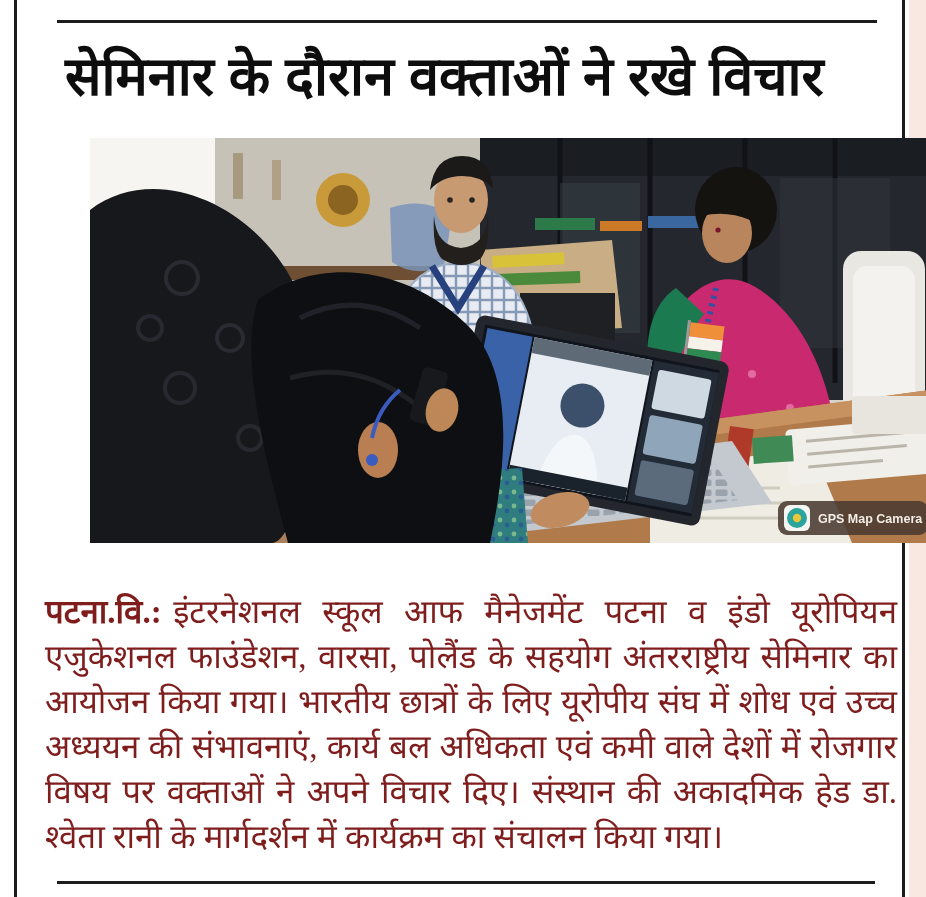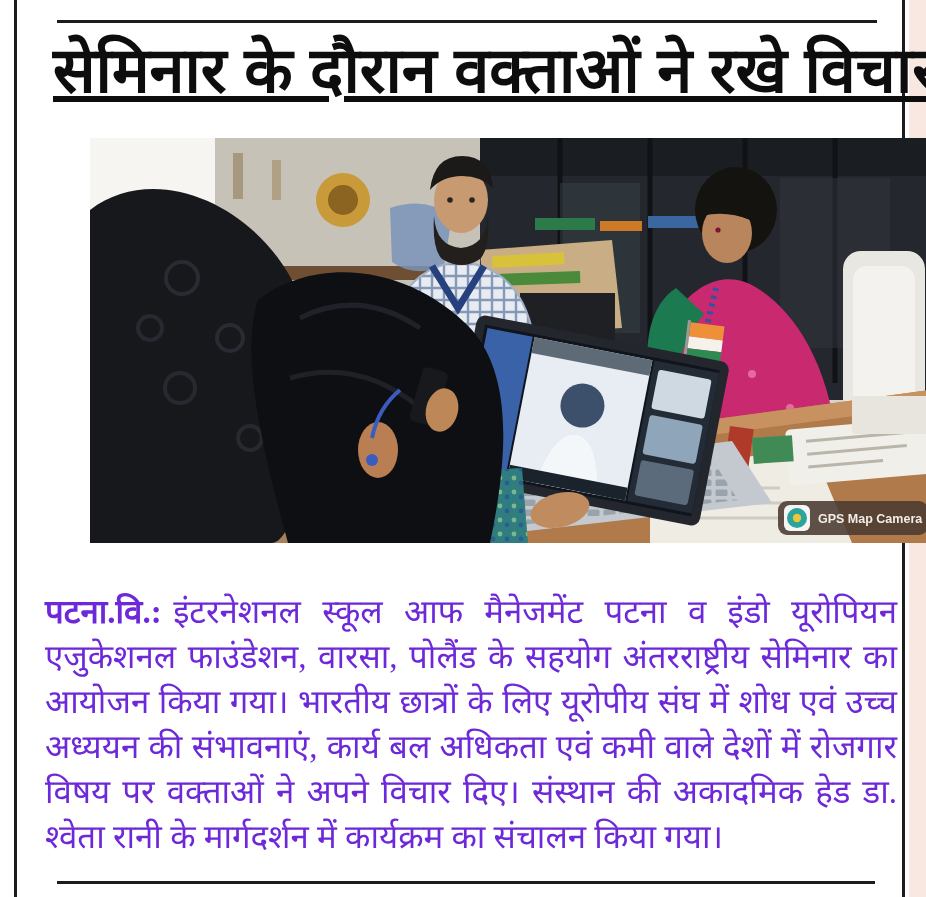--- a/index.html
+++ b/index.html
@@ -8,39 +8,38 @@
     background:#ffffff;font-family:"Liberation Serif", serif;color:#1a1a1a;
   }
   .v-rule{position:absolute;top:0;bottom:0;width:3px;background:#1c1c1c;}
   .v-rule.left{left:14px;}
   .v-rule.right{left:902px;}
   .margin-strip{position:absolute;top:0;bottom:0;left:909px;right:0;background:#f8e8e1;}
   .h-rule{position:absolute;height:3px;background:#1c1c1c;}
   .h-rule.top{left:57px;width:820px;top:20px;}
   .h-rule.bottom{left:57px;width:818px;top:881px;}
   .headline{
-    position:absolute;left:53px;top:28px;width:836px;margin:0;
-    font-size:63px;font-weight:700;line-height:1.35;color:#0d0d0d;
+    position:absolute;left:53px;top:28px;width:836px;margin:12px;
+    font-size:54px;font-weight:700;line-height:1.35;color:#0d0d0d;
     font-family:"Liberation Sans", sans-serif;letter-spacing:0;
     white-space:nowrap;
-    text-decoration:underline;
   }
   .photo{
     position:absolute;left:50px;top:122px;width:840px;height:405px;
     background:#e6e2da;overflow:hidden;
   }
   .photo svg{display:block;}
   .caption{
     position:absolute;left:45px;top:532px;width:848px;margin:0;
     font-size:28px;font-weight:500;color:#222;line-height:1.3;
   }
   .caption .dot{color:#9a9a9a;font-size:22px;margin:0 6px 0 2px;vertical-align:2px;}
   .article{
     position:absolute;left:45px;top:590px;width:852px;margin:0;
-    font-size:33px;line-height:45px;text-align:justify;color:#6d28d9;
+    font-size:33px;line-height:45px;text-align:justify;color:#7f1d1d;
   }
   .article strong{font-weight:700;margin-right:0.35em;}
   .wm-text{font-family:"Liberation Sans", sans-serif;font-size:12.5px;fill:#f3ede6;font-weight:700;}
 </style>
 </head>
 <body>
 
 <div class="page">
 
   <div class="v-rule left"></div>

